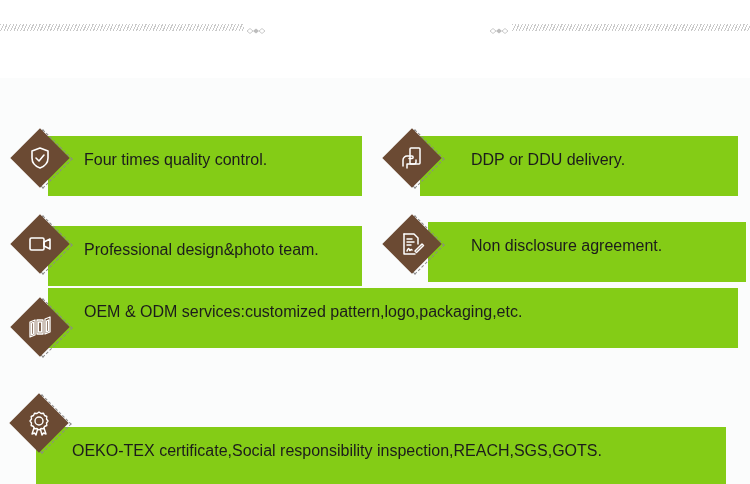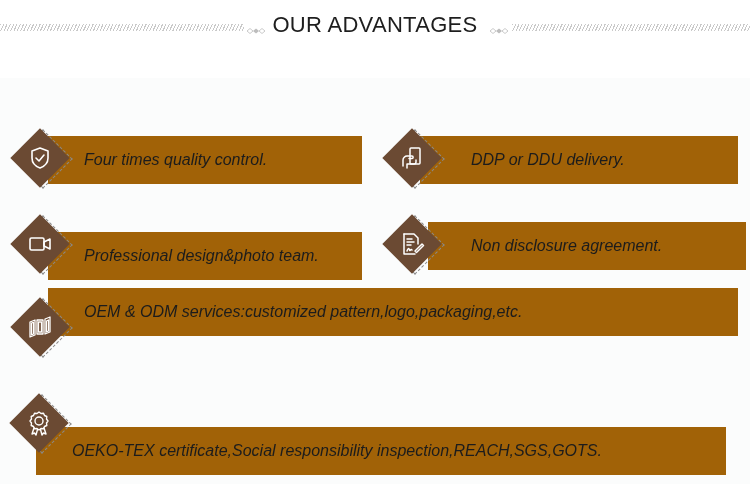--- a/index.html
+++ b/index.html
@@ -20,21 +20,21 @@
   .ornament {
     position:absolute; top:27px; width:24px; height:8px;
   }
   .ornament.left { left:244px; }
   .ornament.right { left:487px; }
   .title {
     position:absolute; top:12px; left:0; width:750px; text-align:center;
     font-size:22px; color:#1e1e1e; letter-spacing:0.3px;
   }
   .card {
-    position:absolute; background:#a16207; height:48px;font-style:italic;
+    position:absolute; background:#84cc16; height:60px;
   }
   .card-text {
     position:absolute; left:36px; top:0; height:48px; line-height:48px;
     font-size:16px; color:#1c1c1c; white-space:nowrap;
   }
   .diamond-wrap {
     position:absolute; width:64px; height:64px;
   }
   .diamond-outline {
     position:absolute; left:13px; top:11px; width:42px; height:42px;
@@ -53,21 +53,20 @@
 </head>
 <body>
 
 <div class="header">
   <div class="hatch left"></div>
   <svg class="ornament left" viewBox="0 0 24 8">
     <polygon points="3,4 6,1.5 9,4 6,6.5" fill="none" stroke="#bdbdbd" stroke-width="0.8"></polygon>
     <polygon points="9,4 12,1.5 15,4 12,6.5" fill="#bdbdbd"></polygon>
     <polygon points="15,4 18,1.5 21,4 18,6.5" fill="none" stroke="#bdbdbd" stroke-width="0.8"></polygon>
   </svg>
-  <div class="title">OUR ADVANTAGES</div>
   <svg class="ornament right" viewBox="0 0 24 8">
     <polygon points="3,4 6,1.5 9,4 6,6.5" fill="none" stroke="#bdbdbd" stroke-width="0.8"></polygon>
     <polygon points="9,4 12,1.5 15,4 12,6.5" fill="#bdbdbd"></polygon>
     <polygon points="15,4 18,1.5 21,4 18,6.5" fill="none" stroke="#bdbdbd" stroke-width="0.8"></polygon>
   </svg>
   <div class="hatch right"></div>
 </div>
 
 <div class="card" style="left:48px; top:136px; width:314px;">
   <span class="card-text">Four times quality control.</span>
@@ -91,21 +90,21 @@
   <div class="diamond"></div>
   <div class="icon">
     <svg viewBox="0 0 28 28" fill="none" stroke="#ffffff" stroke-width="1.5" stroke-linejoin="round" stroke-linecap="round">
       <rect x="12" y="4" width="10" height="16" rx="1"></rect>
       <path d="M5 22 L5 16 C5 14 7 12 9 12 L14 12 C15.5 12 15.5 14.5 14 14.5 L11 14.5"></path>
       <path d="M9 24 L9 20 L16 20 C17 20 18 19 18 18 L18 16"></path>
     </svg>
   </div>
 </div>
 
-<div class="card" style="left:48px; top:232px; width:314px;">
+<div class="card" style="left:48px; top:226px; width:314px;">
   <span class="card-text">Professional design&amp;photo team.</span>
 </div>
 <div class="diamond-wrap" style="left:9px; top:213px;">
   <div class="diamond-outline"></div>
   <div class="diamond"></div>
   <div class="icon">
     <svg viewBox="0 0 28 28" fill="none" stroke="#ffffff" stroke-width="1.6" stroke-linejoin="round">
       <rect x="4" y="8" width="14" height="12" rx="1.5"></rect>
       <path d="M18 12 L24 9 L24 19 L18 16 Z"></path>
     </svg>

